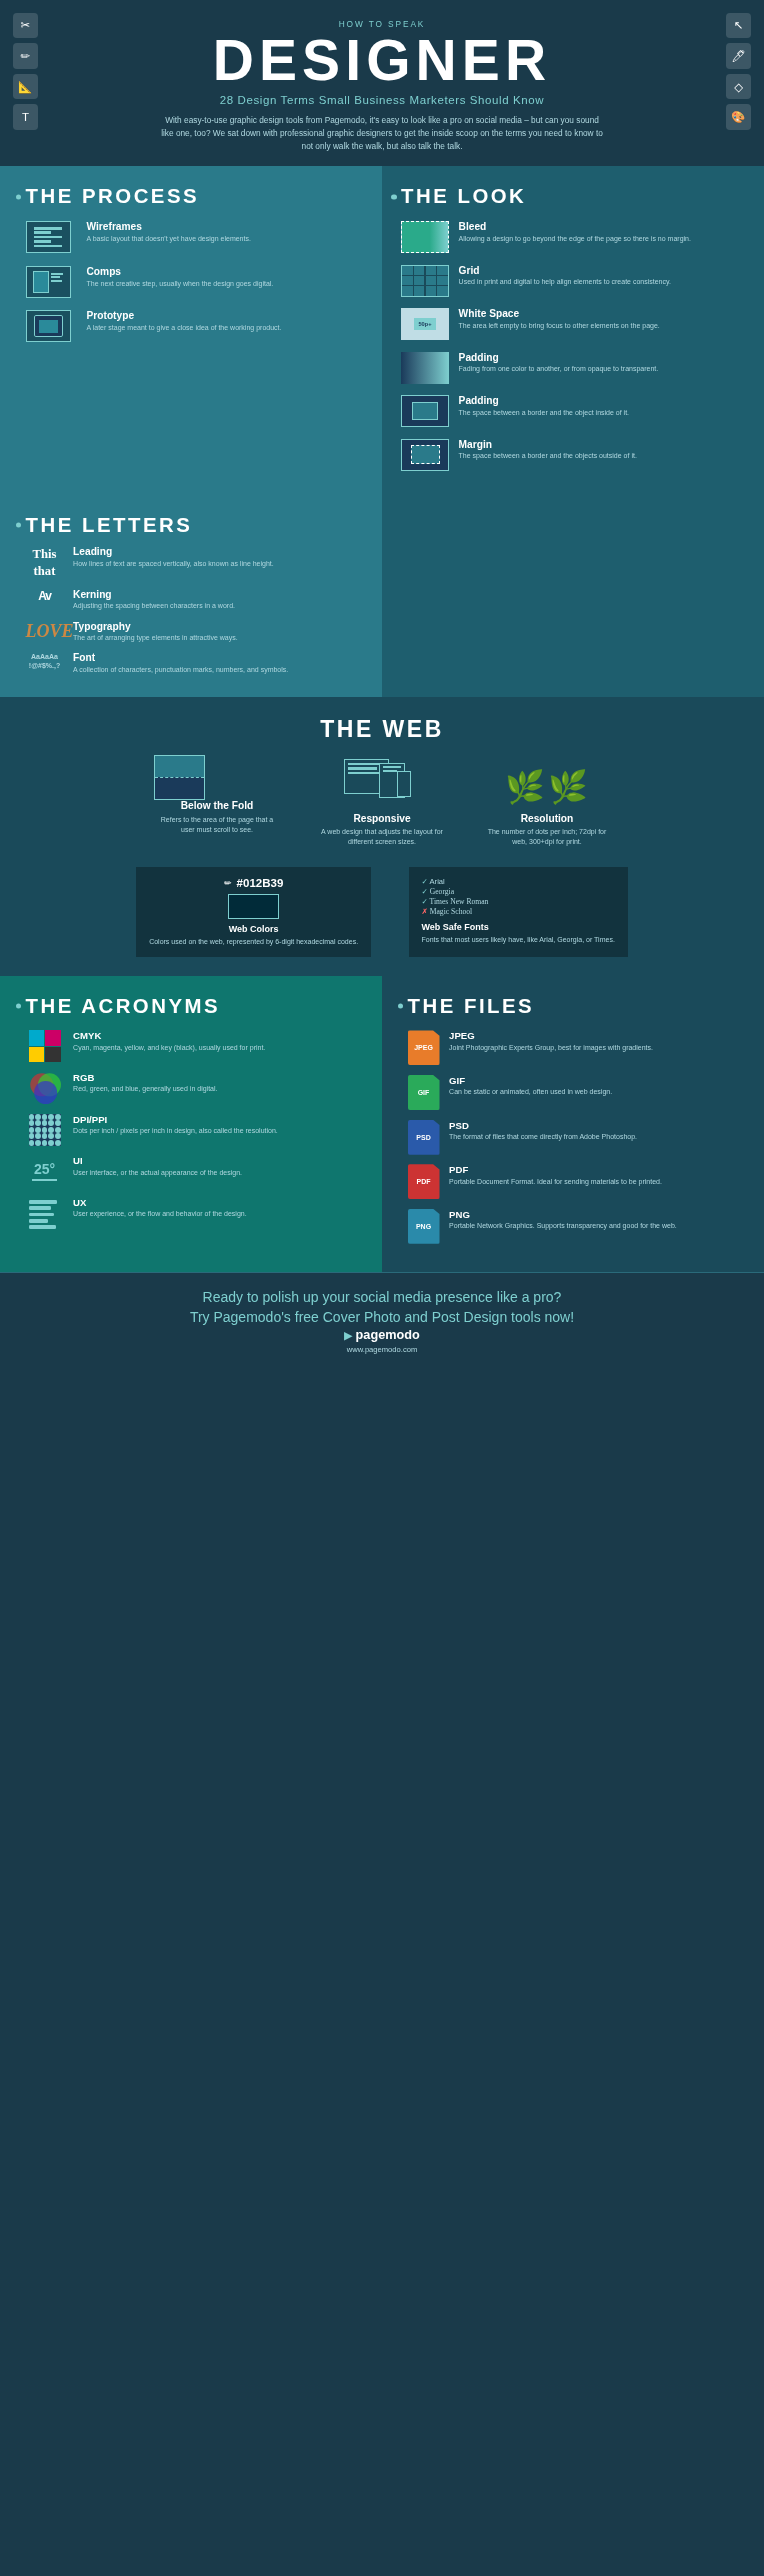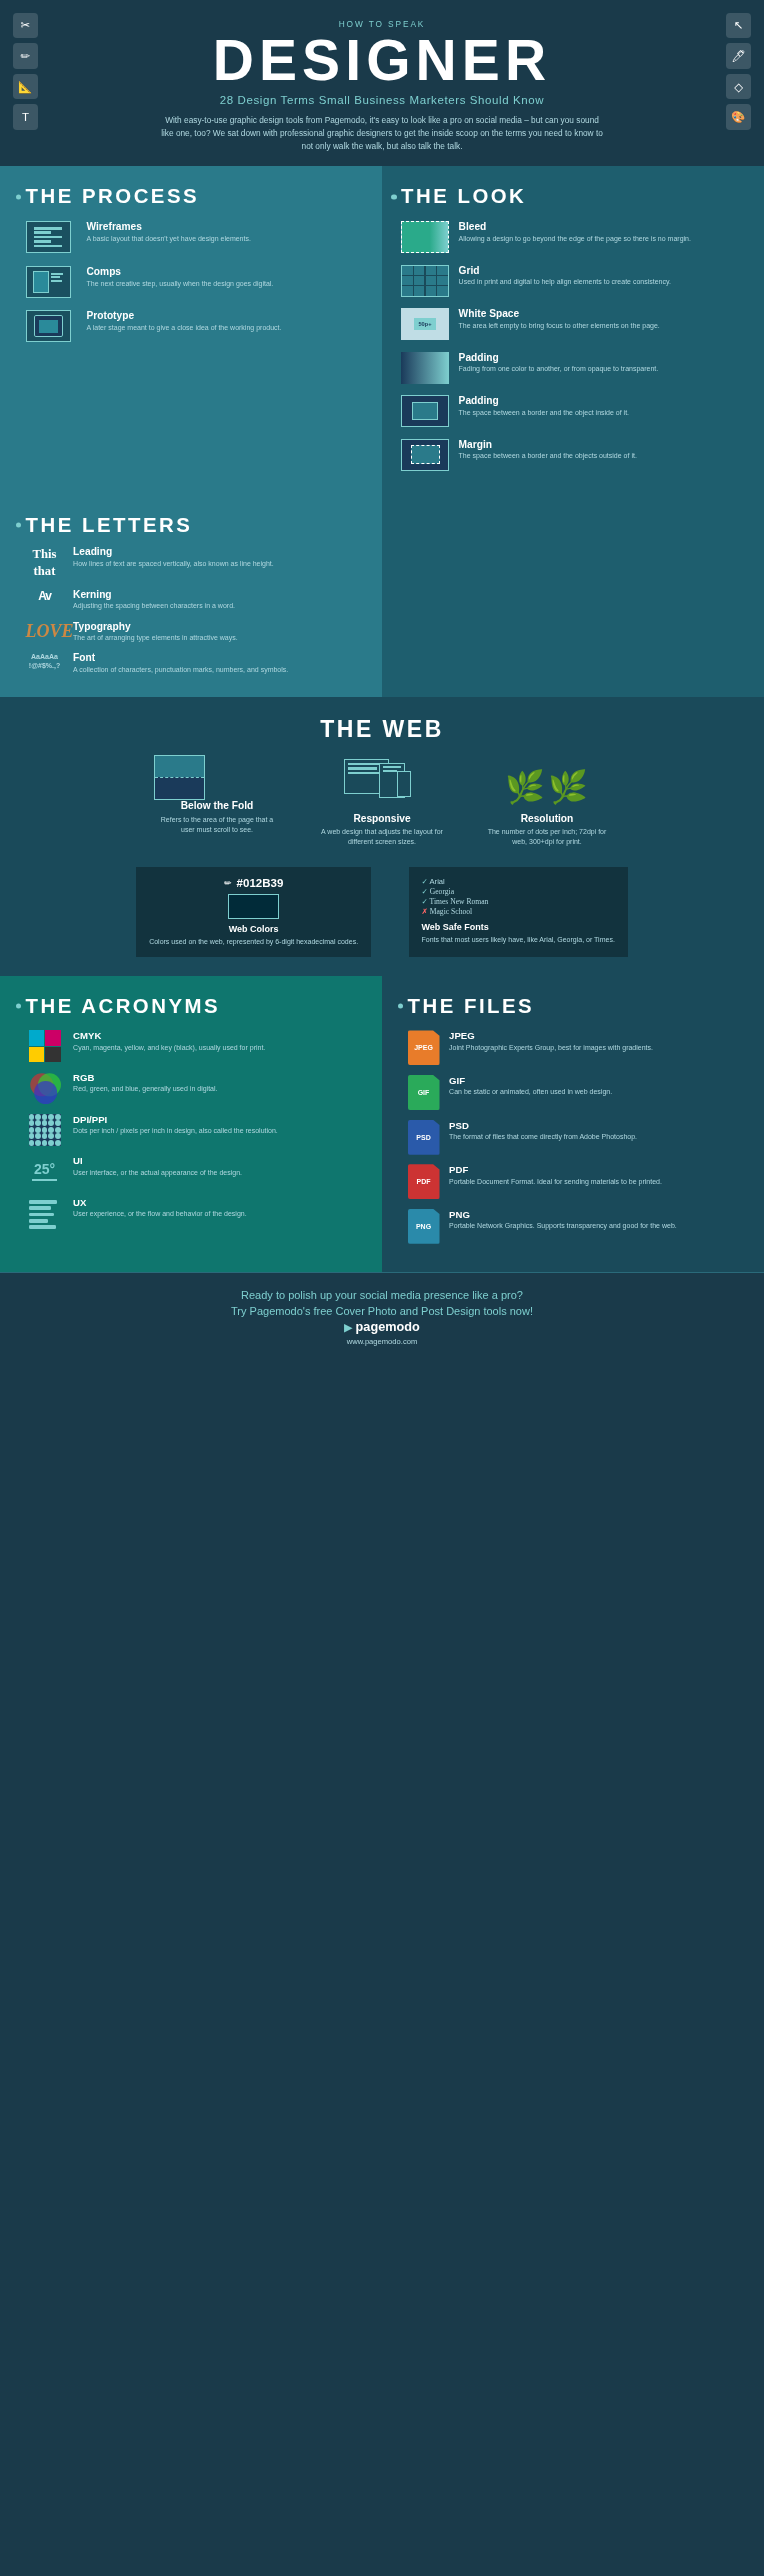--- a/index.html
+++ b/index.html
@@ -349,21 +349,21 @@
     }
 
     
     .footer {
       background: #1a3a4a;
       text-align: center;
       padding: 16px;
       border-top: 0.6px solid #2a6a7a;
     }
     .footer p {
-      font-size: 11px;
+      font-size: 14px;
       color: #7ecfcf;
       margin-bottom: 3.2px;
     }
     .footer .brand {
       font-size: 12.7px;
       font-weight: 700;
       color: #fff;
       margin: 3.2px 0;
     }
     .footer .url {

